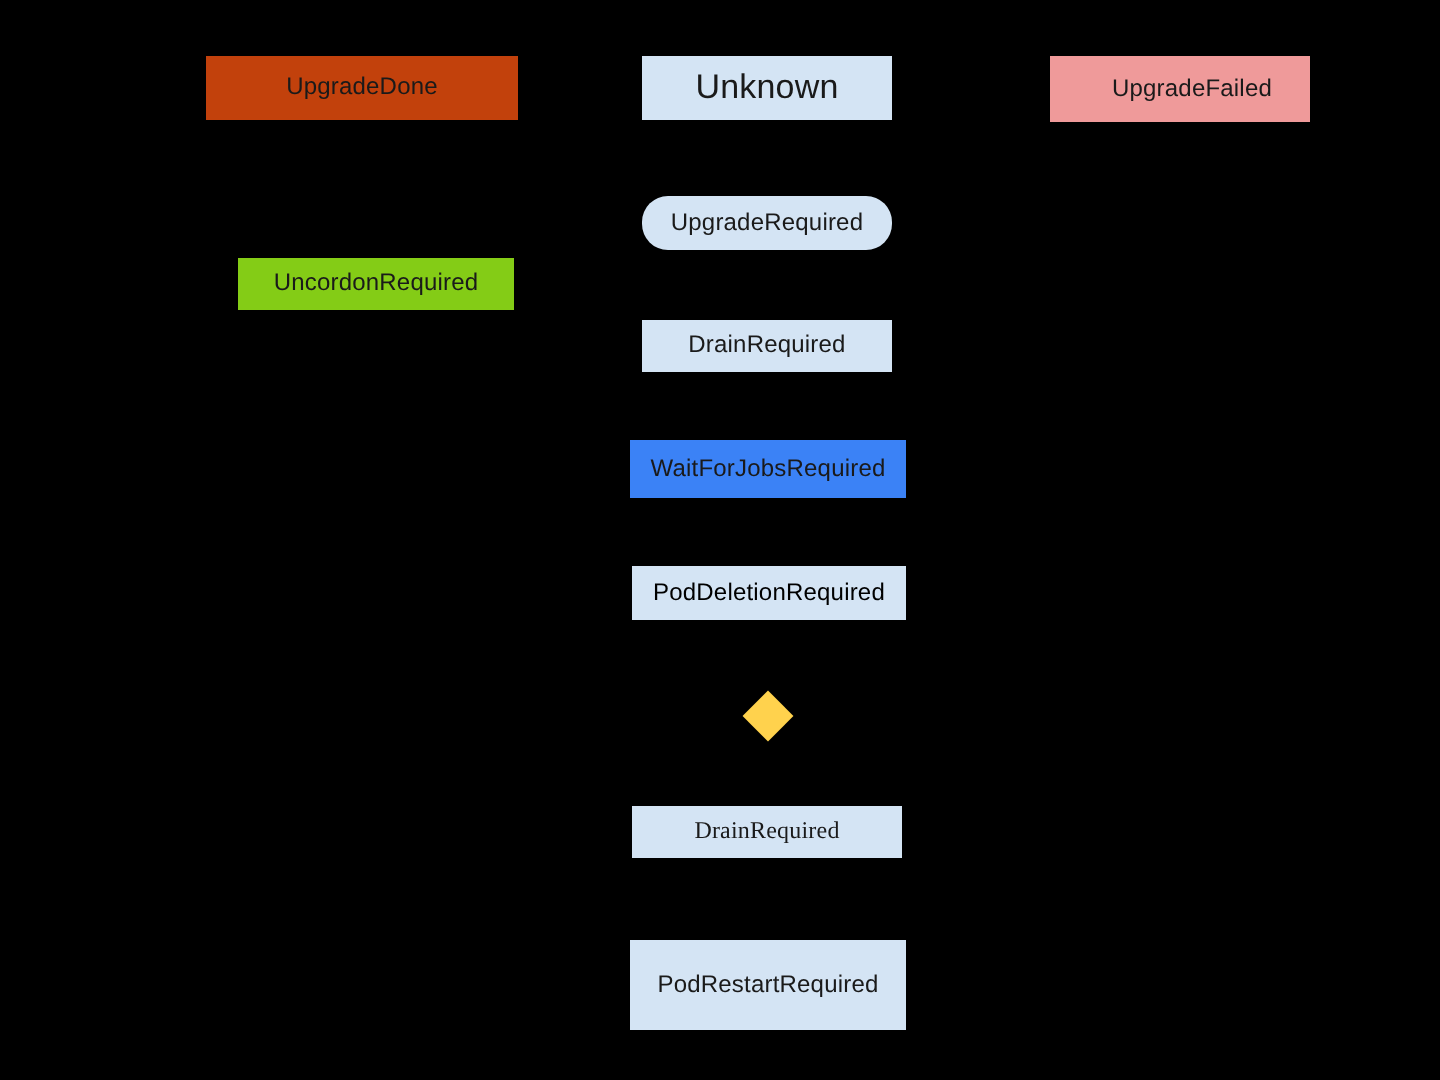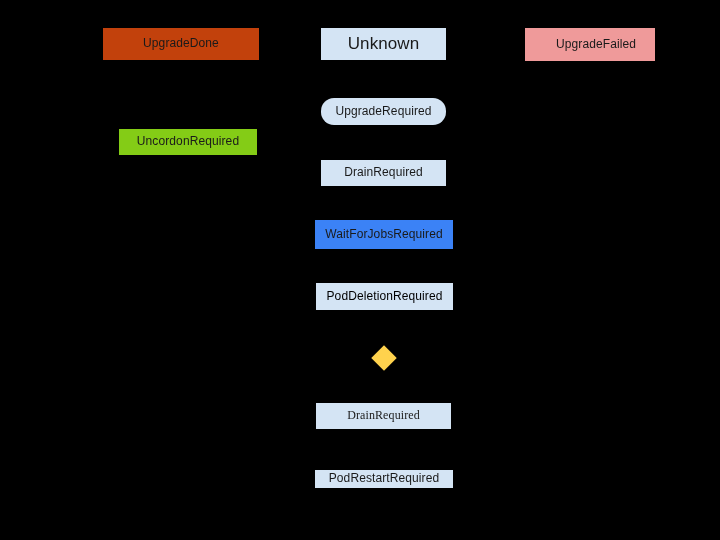--- a/index.html
+++ b/index.html
@@ -69,16 +69,16 @@
     <div class="node" style="left: 315px; top: 220px; width: 138px; height: 29px; background: #3b82f6; color: rgb(26, 26, 26); font-size: 12px;">
       <span class="node-label">WaitForJobsRequired</span>
     </div>
     <div class="node" style="left: 316px; top: 283px; width: 137px; height: 27px; background: rgb(212, 228, 244); color: #000000; font-size: 12px;">
       <span class="node-label">PodDeletionRequired</span>
     </div>
     <div class="diamond" style="left: 375px; top: 349px; width: 18px; height: 18px; background: rgb(255, 210, 77);"></div>
     <div class="node" style="left: 316px; top: 403px; width: 135px; height: 26px; background: rgb(212, 228, 244); color: rgb(26, 26, 26); font-size: 12px; font-family: Liberation Serif, serif;">
       <span class="node-label">DrainRequired</span>
     </div>
-    <div class="node" style="left: 315px; top: 470px; width: 138px; height: 18px; background: rgb(212, 228, 244); color: rgb(26, 26, 26); font-size: 12px;">
+    <div class="node" style="left: 315px; top: 470px; width: 138px; height: 45px; background: rgb(212, 228, 244); color: rgb(26, 26, 26); font-size: 12px;">
       <span class="node-label">PodRestartRequired</span>
     </div>
   </div>
 
 </body></html>

